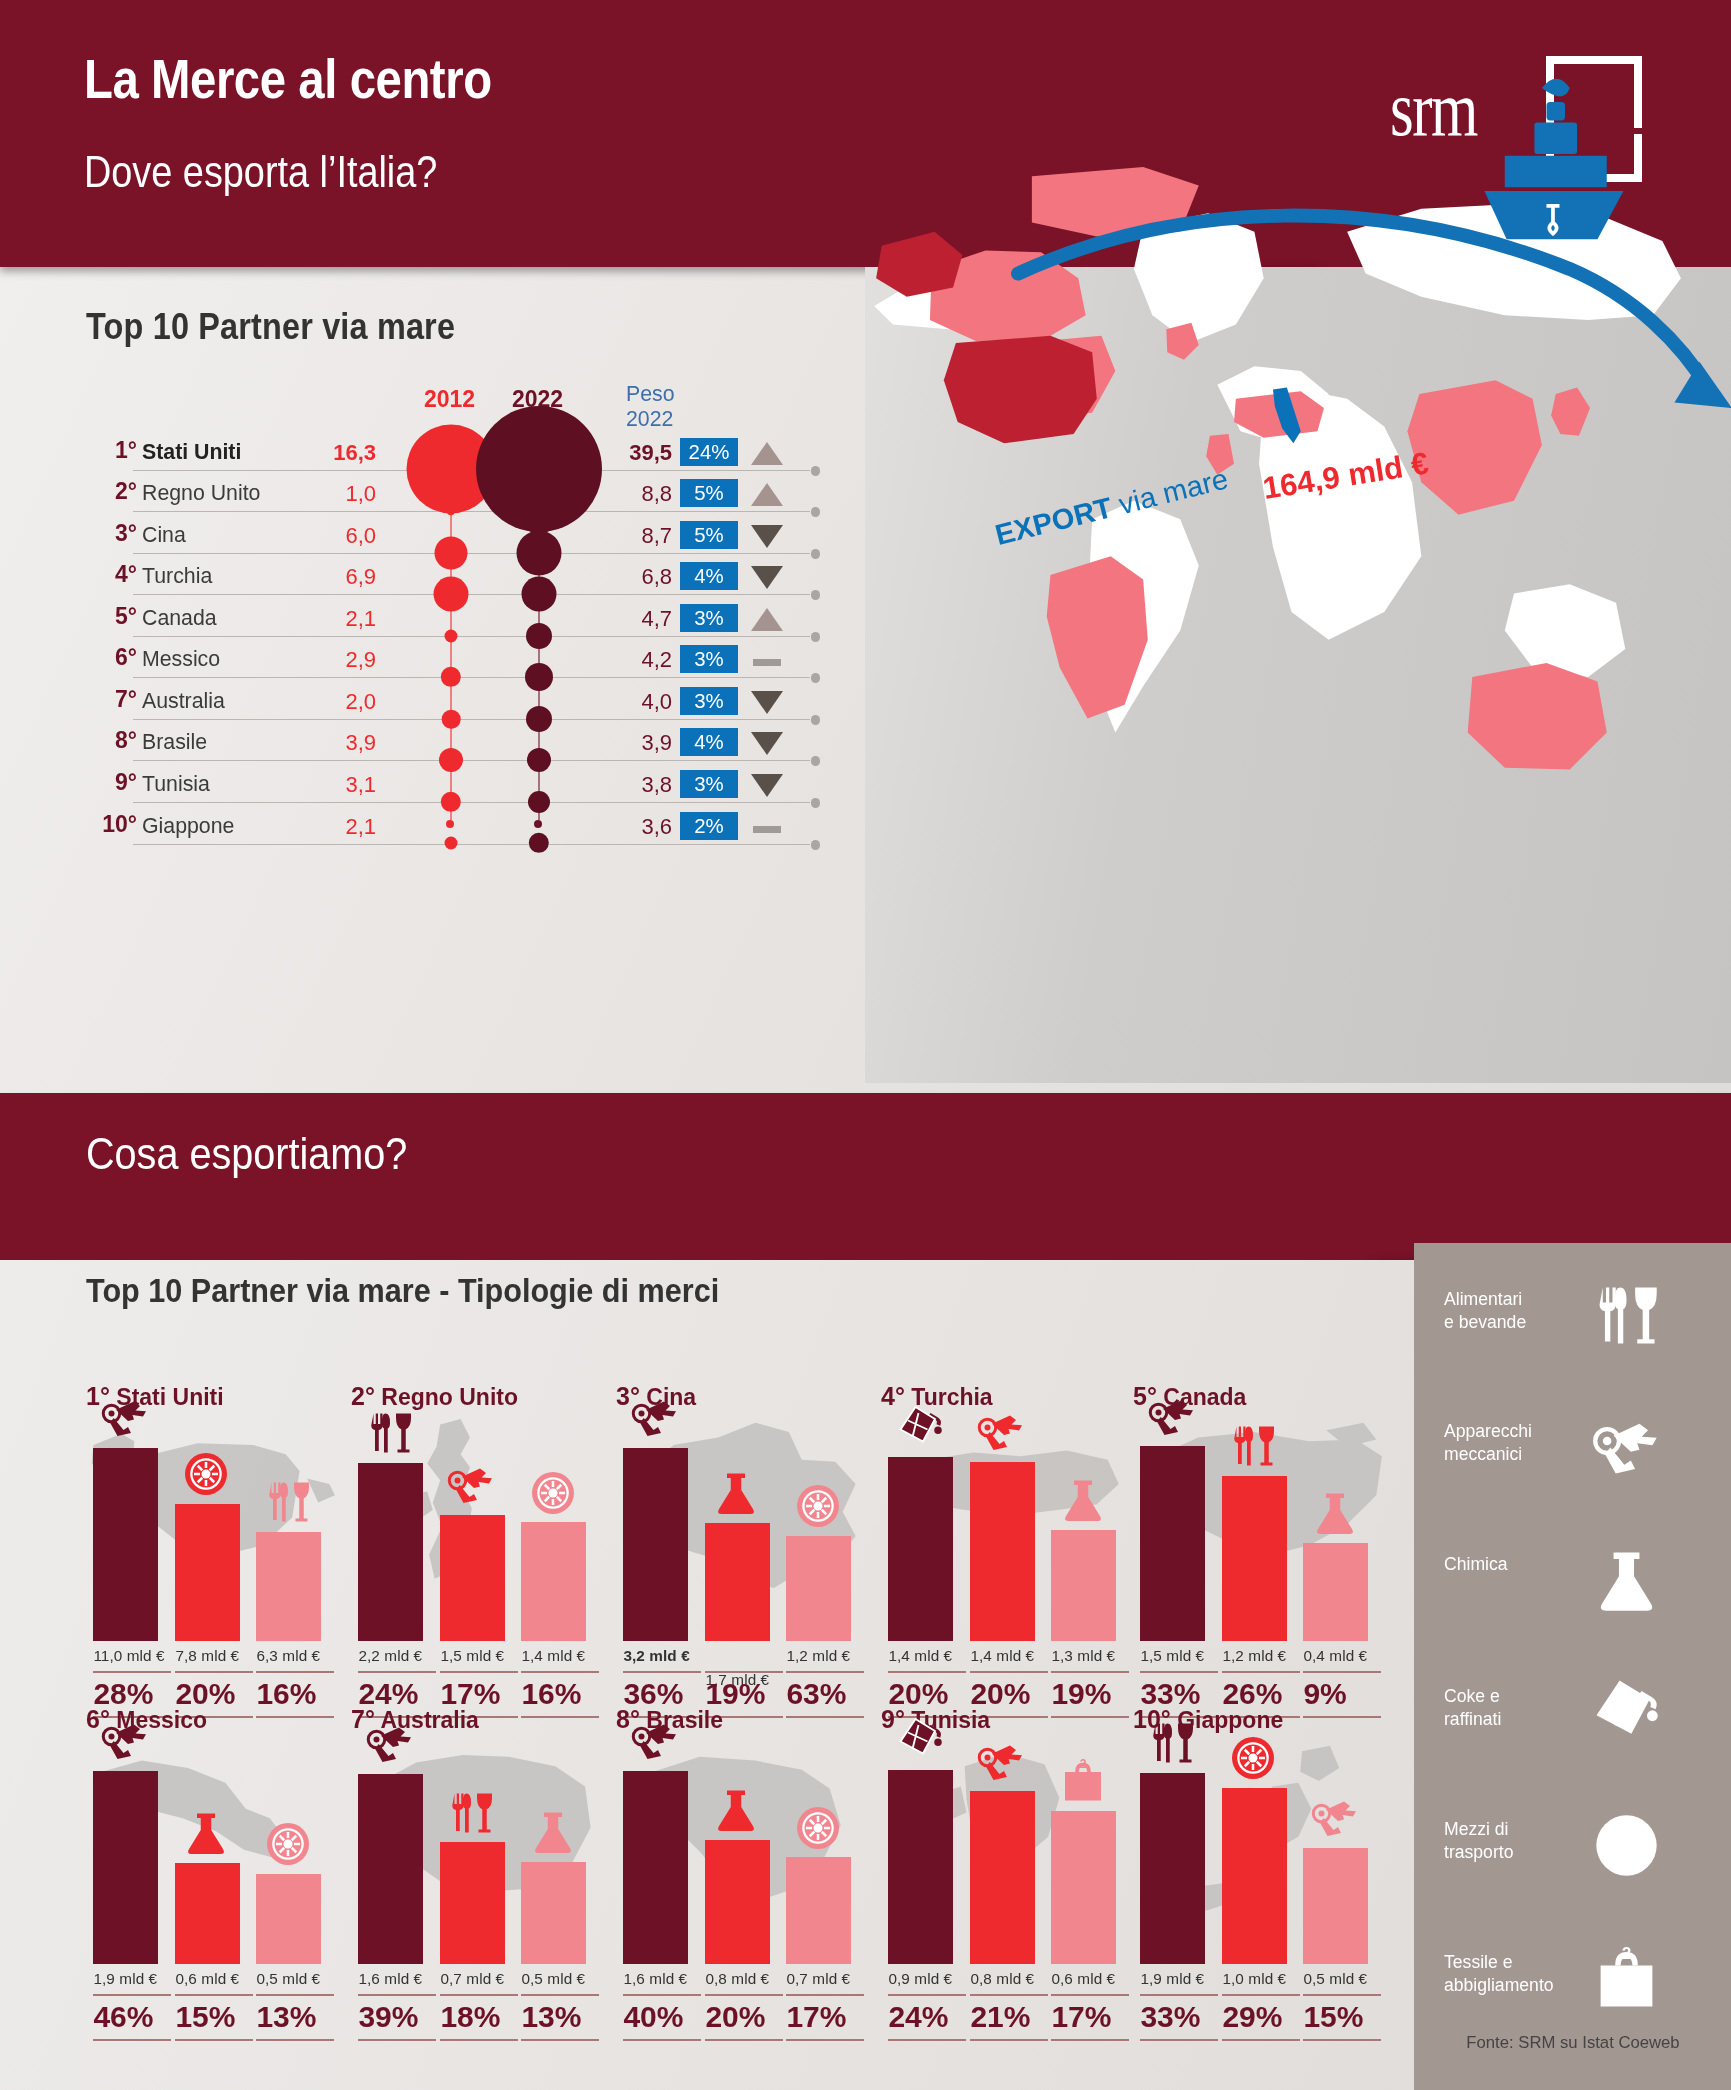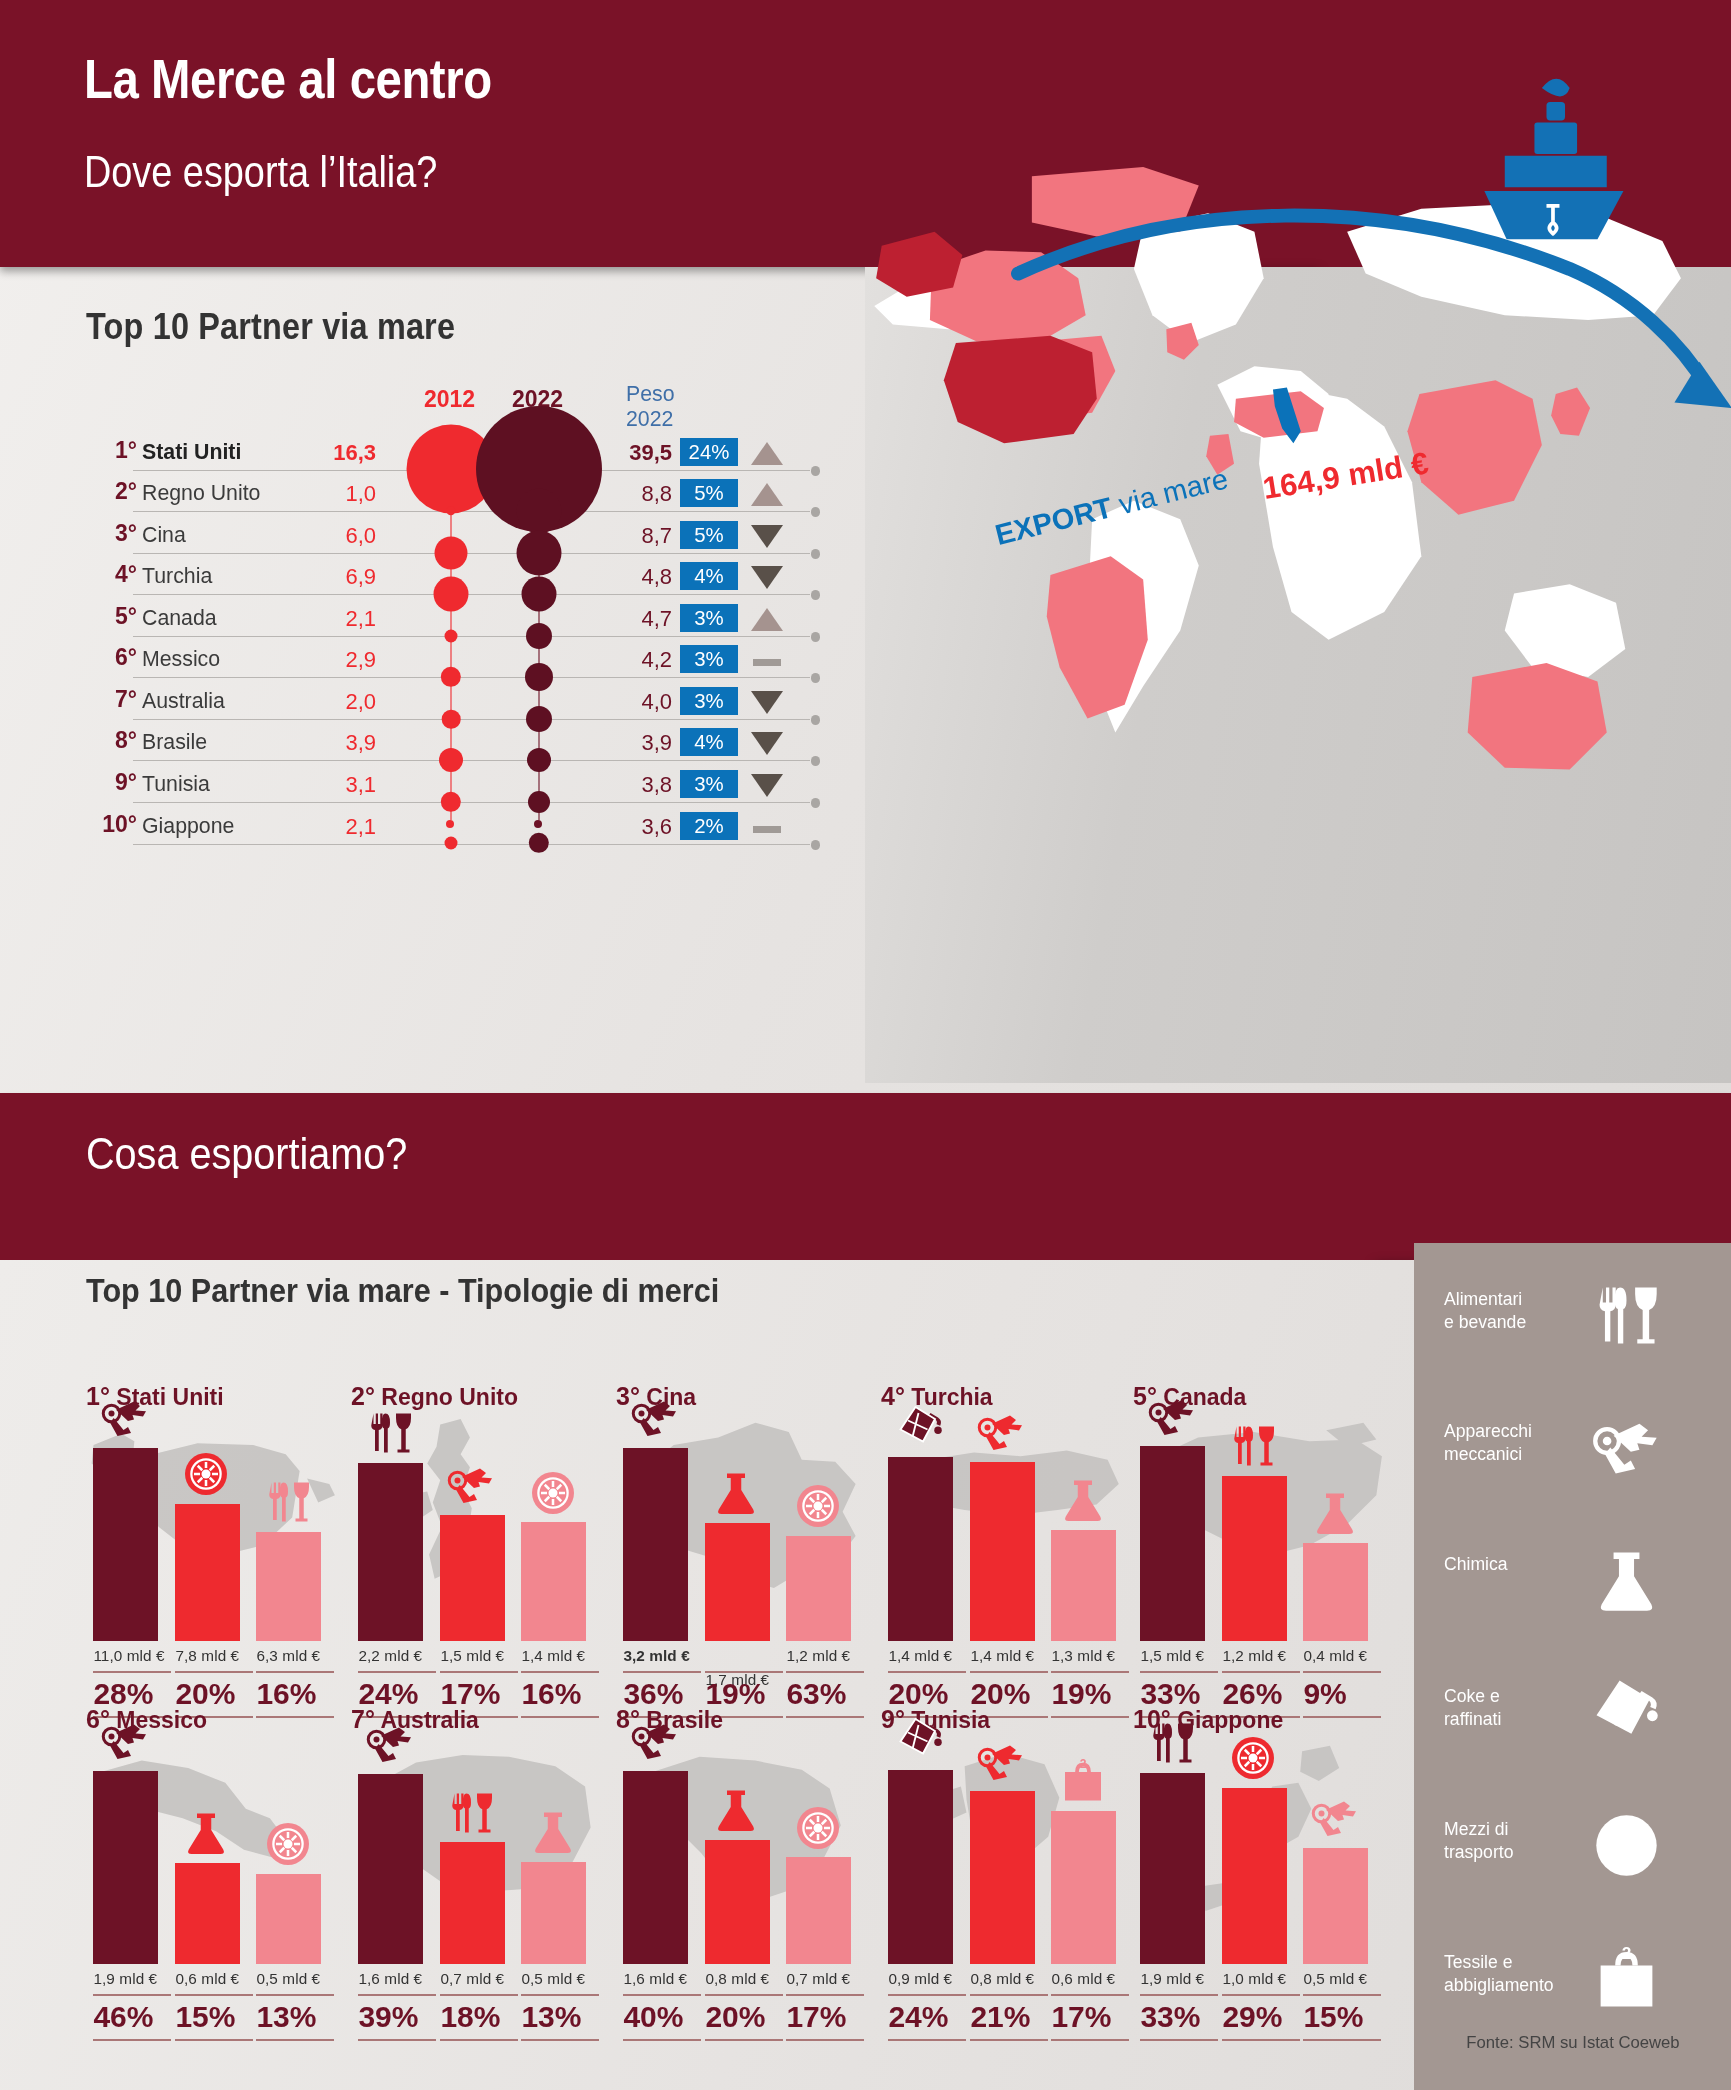--- a/index.html
+++ b/index.html
@@ -147,20 +147,25 @@
   .pct { position:absolute; top:249px; width:80px; font-size:30px; font-weight:700; color:#6d1226;
       font-family:"Liberation Sans Narrow","Liberation Sans",sans-serif; }
   .pctline2 { position:absolute; top:288px; width:78px; height:1.9px; background:#a77; }
 </style>
 </head>
 <body>
 
 <div class="hdr">
   <div class="hdr-title">La Merce al centro</div>
   <div class="hdr-sub">Dove esporta l’Italia?</div>
+  <div class="srm-logo">
+    <div class="srm-word">srm</div>
+    <div class="srm-sq-a"></div>
+    <div class="srm-sq-b"></div>
+  </div>
 </div>
 <div class="hdr-notch"></div>
 
 <div class="top-sec">
   <div class="map-bg"></div>
 </div>
 
 <div class="sec-title">Top 10 Partner via mare</div>
 
 <svg class="worldmap" viewBox="0 0 934 880">
@@ -246,21 +251,21 @@
         <div class="v12">6,0</div>
         <div class="v22">8,7</div>
         <div class="pw">5%</div>
         <div class="arw dn"></div>
         <div class="hline"></div>
       </div>
       <div class="row" style="top: 182px;">
         <div class="rk">4°</div>
         <div class="nm">Turchia</div>
         <div class="v12">6,9</div>
-        <div class="v22">4,8</div>
+        <div class="v22">6,8</div>
         <div class="pw">4%</div>
         <div class="arw dn"></div>
         <div class="hline"></div>
       </div>
       <div class="row" style="top: 224px;">
         <div class="rk">5°</div>
         <div class="nm">Canada</div>
         <div class="v12">2,1</div>
         <div class="v22">4,7</div>
         <div class="pw">3%</div>

